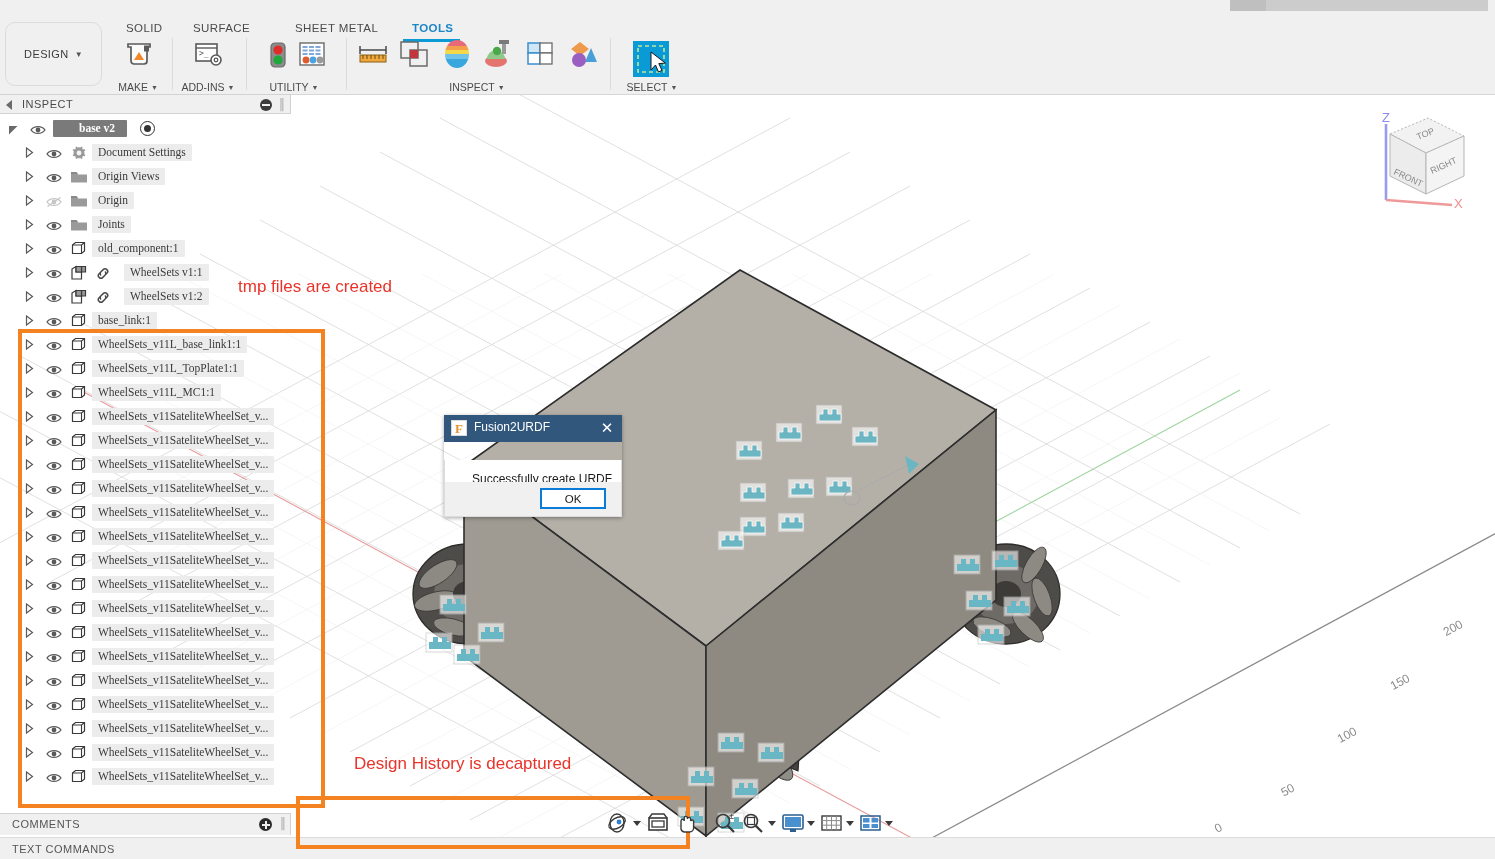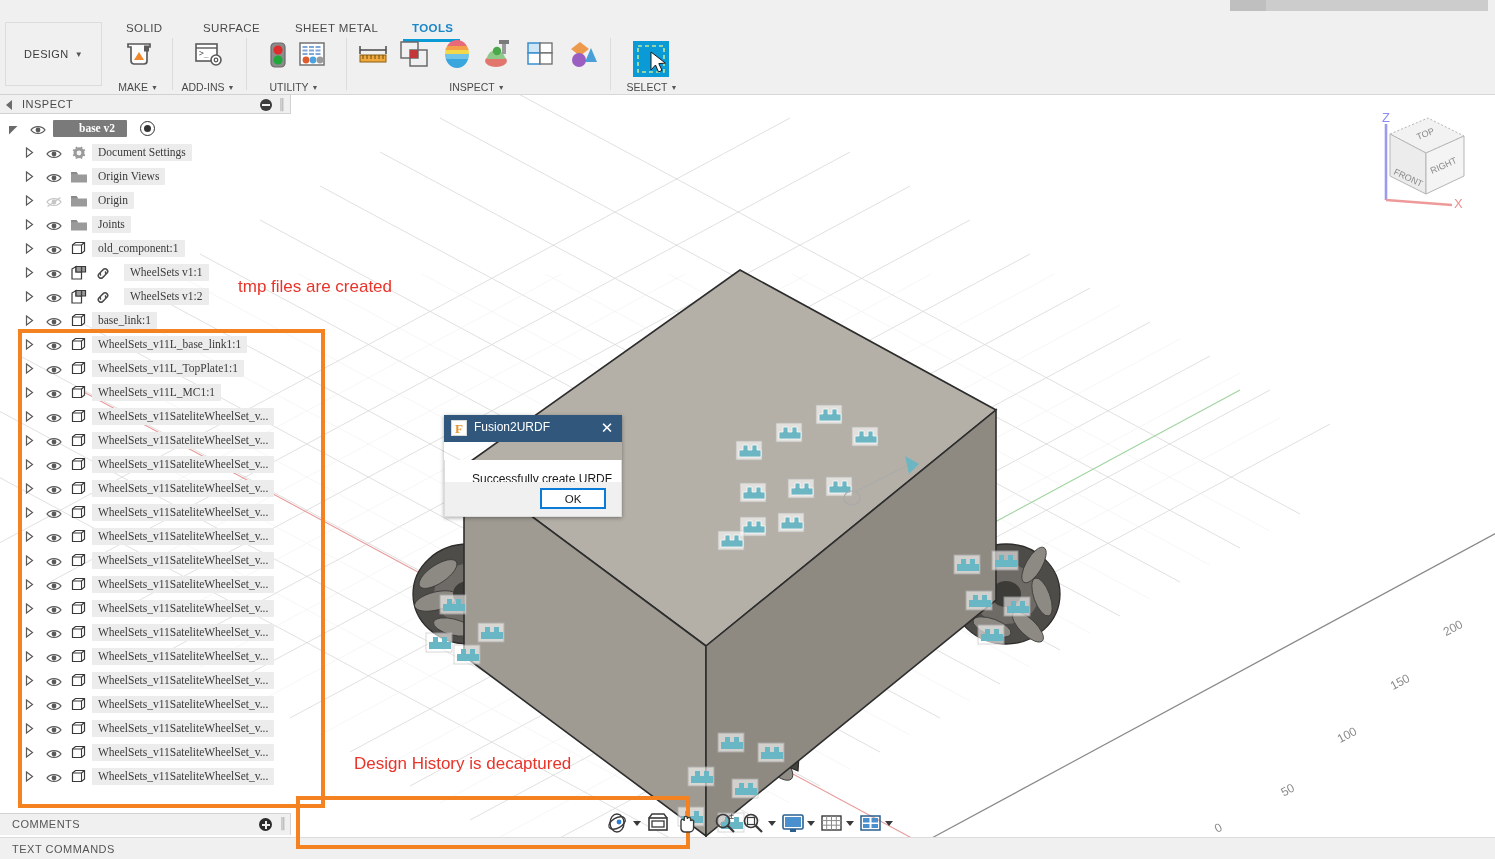--- a/index.html
+++ b/index.html
@@ -9,21 +9,21 @@
     background:#ffffff;
     -webkit-font-smoothing:antialiased;
   }
   
   #top-strip{position:absolute;left:0;top:0;width:1495px;height:12px;background:#f0f0f0;}
   #top-scroll-track{position:absolute;left:1230px;top:0;width:258px;height:11px;background:#cccccc;}
   #top-scroll-thumb{position:absolute;left:1230px;top:0;width:36px;height:11px;background:#bfbfbf;}
 
   
   #ribbon{position:absolute;left:0;top:12px;width:1495px;height:82px;background:#f0f0f0;border-bottom:1px solid #d7d7d7;}
-  #design-btn{position:absolute;left:5px;top:10px;width:95px;height:62px;border:1px solid #dcdcdc;border-radius:0;background:#f0f0f0;
+  #design-btn{position:absolute;left:5px;top:10px;width:95px;height:62px;border:1px solid #dcdcdc;border-radius:10px;background:#f0f0f0;
      display:flex;align-items:center;justify-content:center;font-size:11px;color:#3b3b3b;letter-spacing:.4px;}
   #design-btn .caret{margin-left:6px;font-size:8px;color:#555;}
   .tab{position:absolute;top:0;font-size:11.5px;color:#4a4a4a;letter-spacing:.4px;white-space:nowrap;}
   .tab.active{color:#1b86c8;font-weight:bold;}
   .tab-underline{position:absolute;height:3px;background:#0a9bd7;}
 
   .panel{position:absolute;top:24px;height:58px;}
   .panel-label{position:absolute;bottom:1px;width:100%;text-align:center;font-size:10.5px;color:#4a4a4a;white-space:nowrap;}
   .panel-label .caret{font-size:7px;color:#555;margin-left:3px;vertical-align:1px;}
   .icoslot{position:absolute;top:2px;}
@@ -97,21 +97,21 @@
 </div>
 
 <div id="ribbon">
 
   <div id="design-btn">
     <span>DESIGN</span>
     <span class="caret">▼</span>
   </div>
 
   <div class="tab" style="left:126px;top:10px;">SOLID</div>
-  <div class="tab" style="left:203px;top:10px;">SURFACE</div>
+  <div class="tab" style="left:193px;top:10px;">SURFACE</div>
   <div class="tab" style="left:295px;top:10px;">SHEET METAL</div>
   <div class="tab active" style="left:412px;top:10px;">TOOLS</div>
   <div class="tab-underline" style="left:403px;top:27px;width:57px;"></div>
 
   <div class="panel" style="left:110px;width:56px;">
     <div class="icoslot" style="left:13px;">
       <svg width="32" height="32" viewBox="0 0 32 32">
         <path d="M5 6 h22 v3 h-3 v14 a3 3 0 0 1 -3 3 h-10 a3 3 0 0 1 -3 -3 v-14 h-3 z" fill="#fbfbfb" stroke="#5a5a5a" stroke-width="1.7"></path>
         <rect x="21" y="7.5" width="5" height="6" fill="#5a5a5a"></rect>
         <path d="M11 22 l5 -8 l5 8 z" fill="#f0872b"></path>

